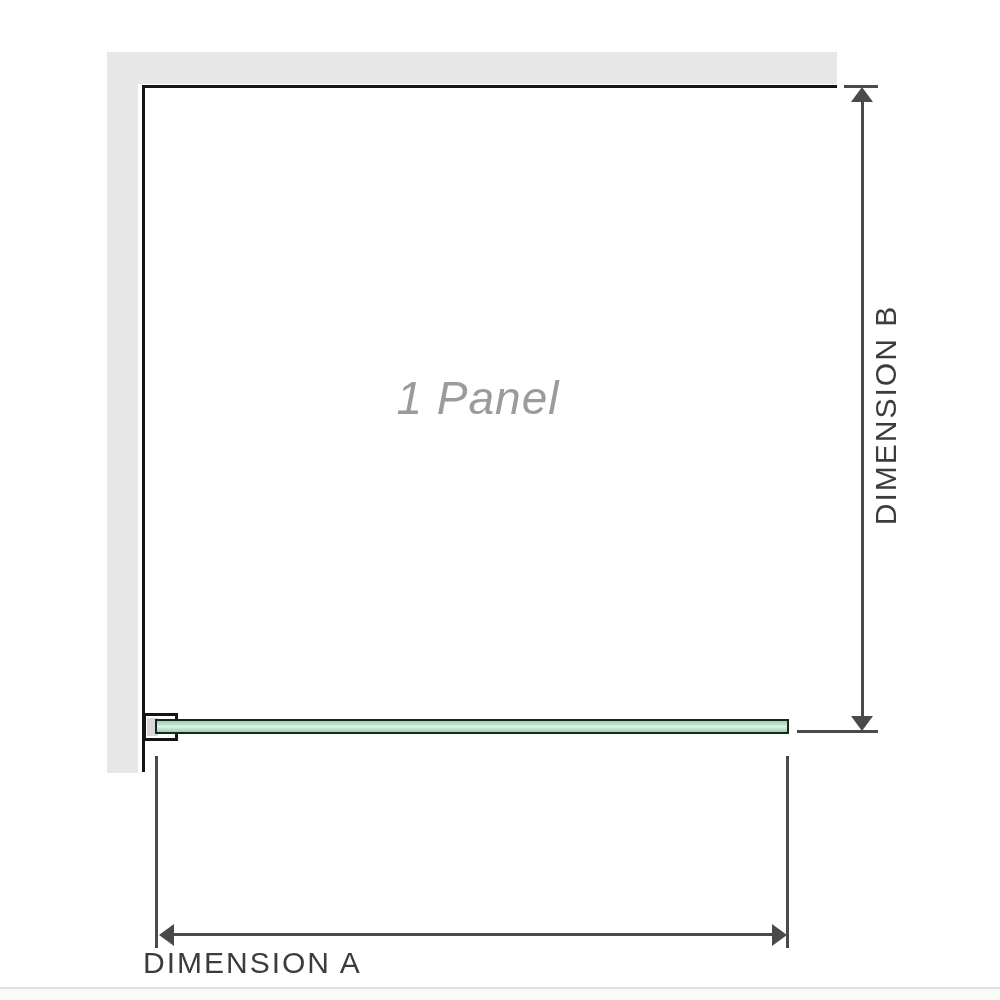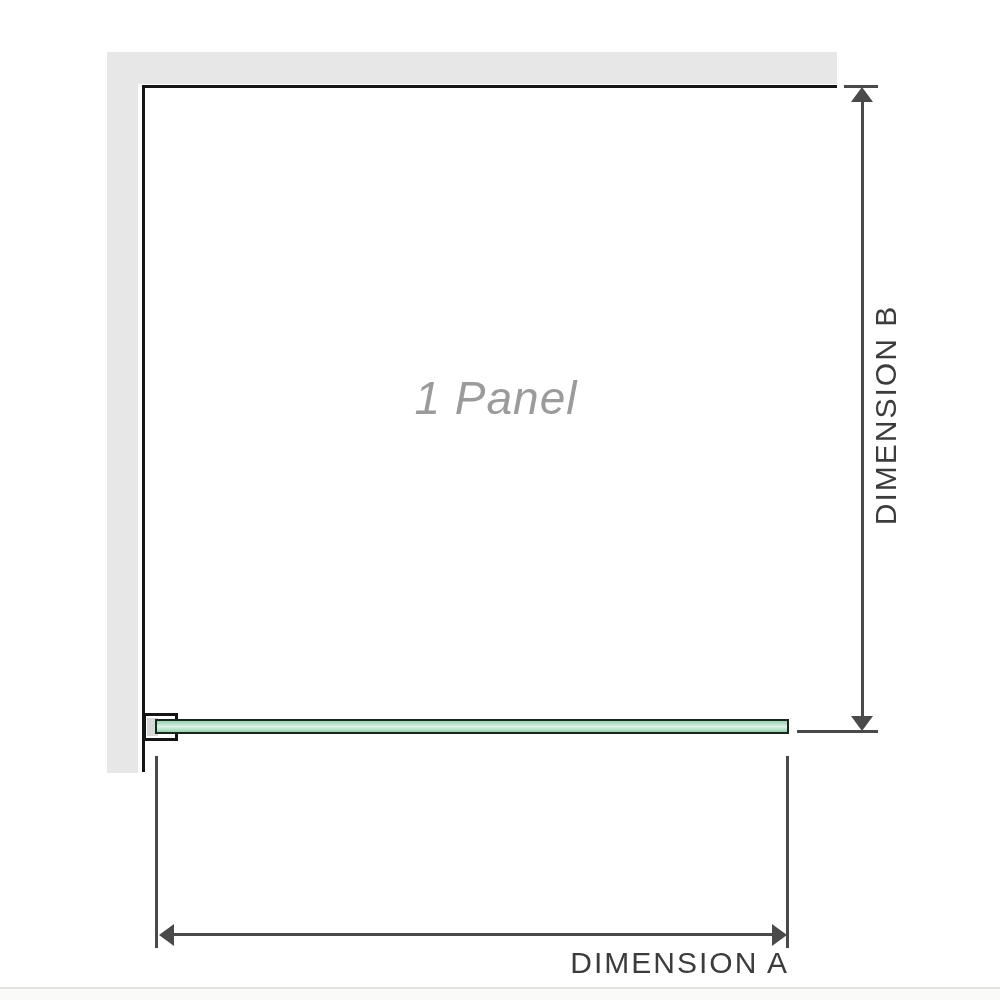--- a/index.html
+++ b/index.html
@@ -11,21 +11,21 @@
 
   
   .wall-top{left:107px;top:52px;width:730px;height:32px;background:var(--c-wall);}
   .wall-left{left:107px;top:52px;width:31px;height:721px;background:var(--c-wall);}
 
   
   .panel-top-line{left:143px;top:85px;width:694px;height:3px;background:var(--c-outline);}
   .panel-left-line{left:142px;top:85px;width:3px;height:687px;background:var(--c-outline);}
 
   .panel-label{
-    left:149px;top:371px;width:694px;text-align:center;
+    left:131px;top:371px;width:694px;text-align:center;
     font-size:46px;font-style:italic;font-weight:400;letter-spacing:1px;
     color:var(--c-panel_label_text);
   }
 
   
   .bracket{left:143px;top:713px;width:35px;height:28px;background:#ffffff;
     border:3px solid var(--c-outline);box-sizing:border-box;z-index:1;}
   .bracket-pad{left:147px;top:718px;width:11px;height:18px;background:var(--c-bracket_fill);z-index:2;}
   .glass{left:155px;top:719px;width:634px;height:15px;box-sizing:border-box;
     border:2px solid var(--c-glass_border);z-index:3;
@@ -50,21 +50,21 @@
   .tri-left{left:159px;top:924px;border-top:11px solid transparent;
     border-bottom:11px solid transparent;border-right:15px solid var(--c-dimension);}
   .tri-right{left:772px;top:924px;border-top:11px solid transparent;
     border-bottom:11px solid transparent;border-left:15px solid var(--c-dimension);}
 
   .dim-label{
     font-size:30px;font-weight:300;letter-spacing:2px;
     color:var(--c-dimension_text);white-space:nowrap;
   }
   .dimb-label{left:886px;top:415px;transform:translate(-50%,-50%) rotate(-90deg);}
-  .dima-label{left:143px;top:946px;width:646px;text-align:right;}
+  .dima-label{left:143px;top:946px;width:646px;text-align:left;}
 
   
   .footer-line{left:0;top:987px;width:1000px;height:2px;background:var(--c-footer_line);}
   .footer-area{left:0;top:989px;width:1000px;height:11px;background:var(--c-footer_bg);}
 </style>
 </head>
 <body>
 
 <div class="abs wall-top"></div>
 <div class="abs wall-left"></div>

